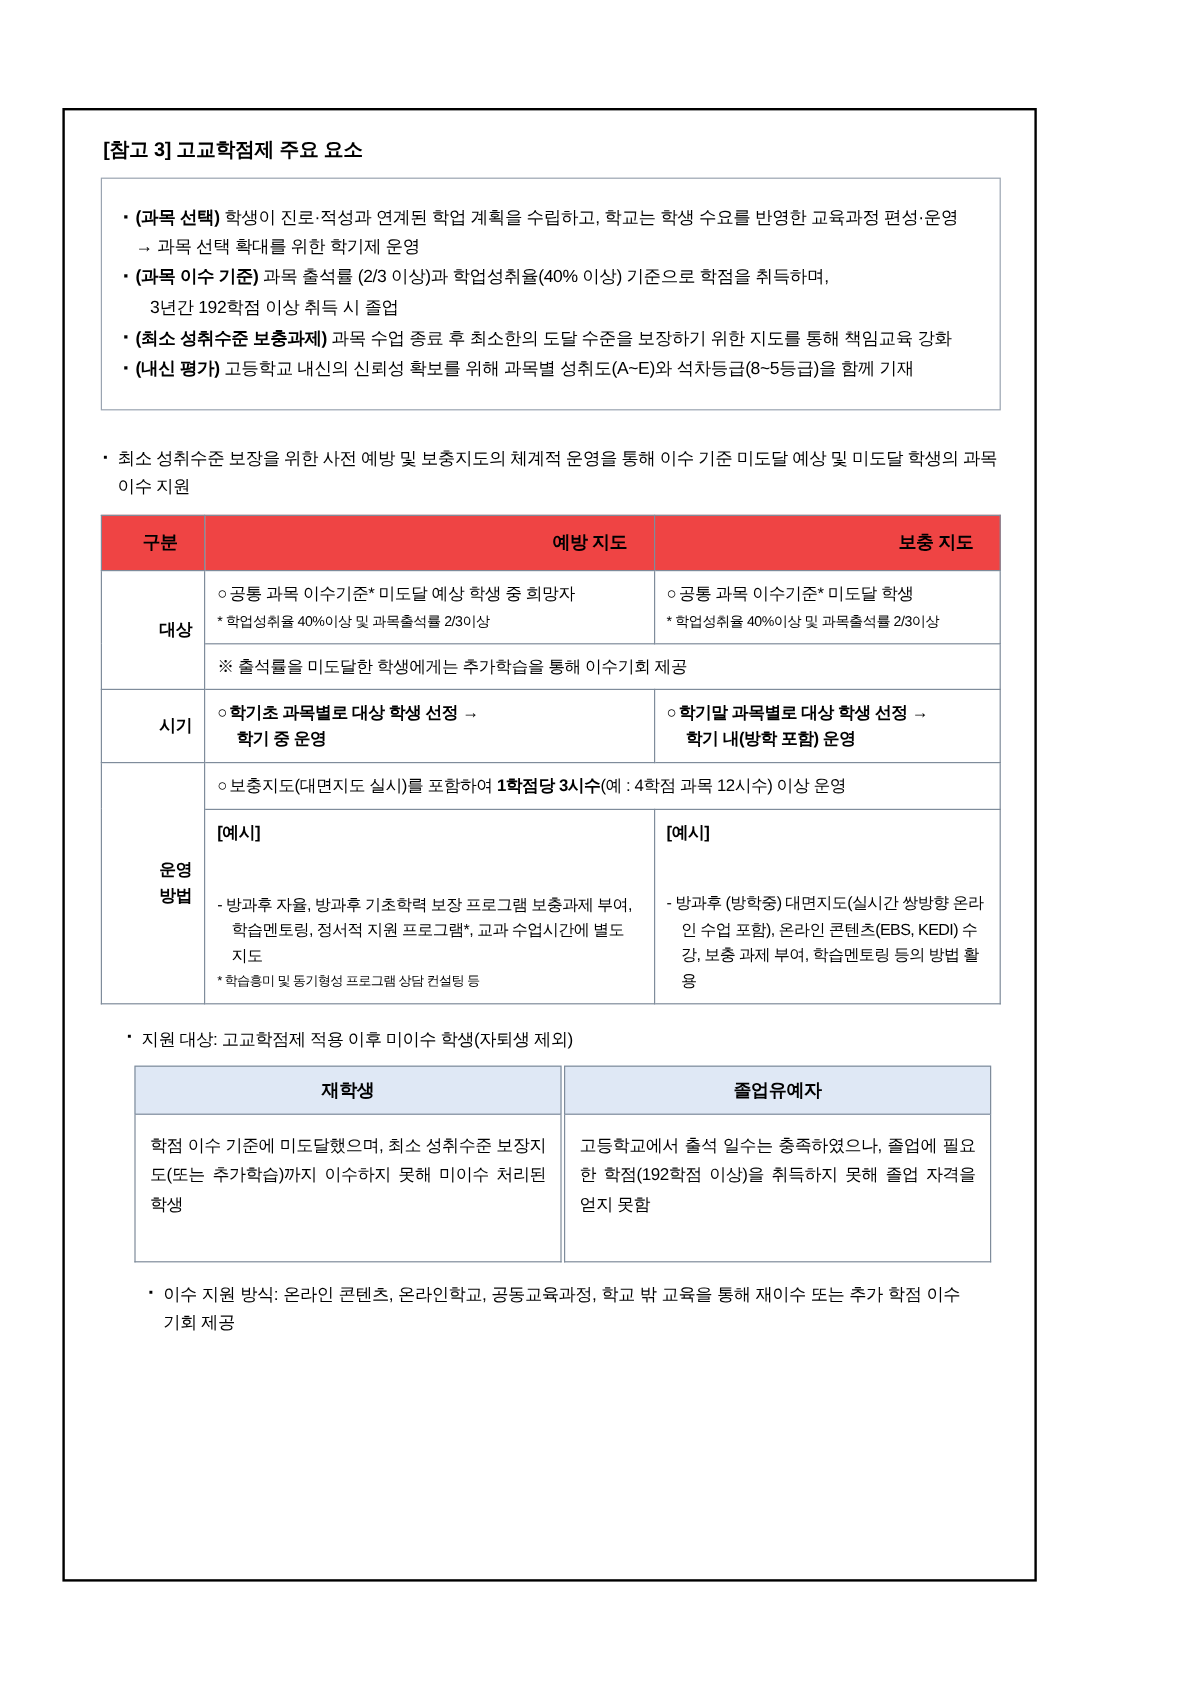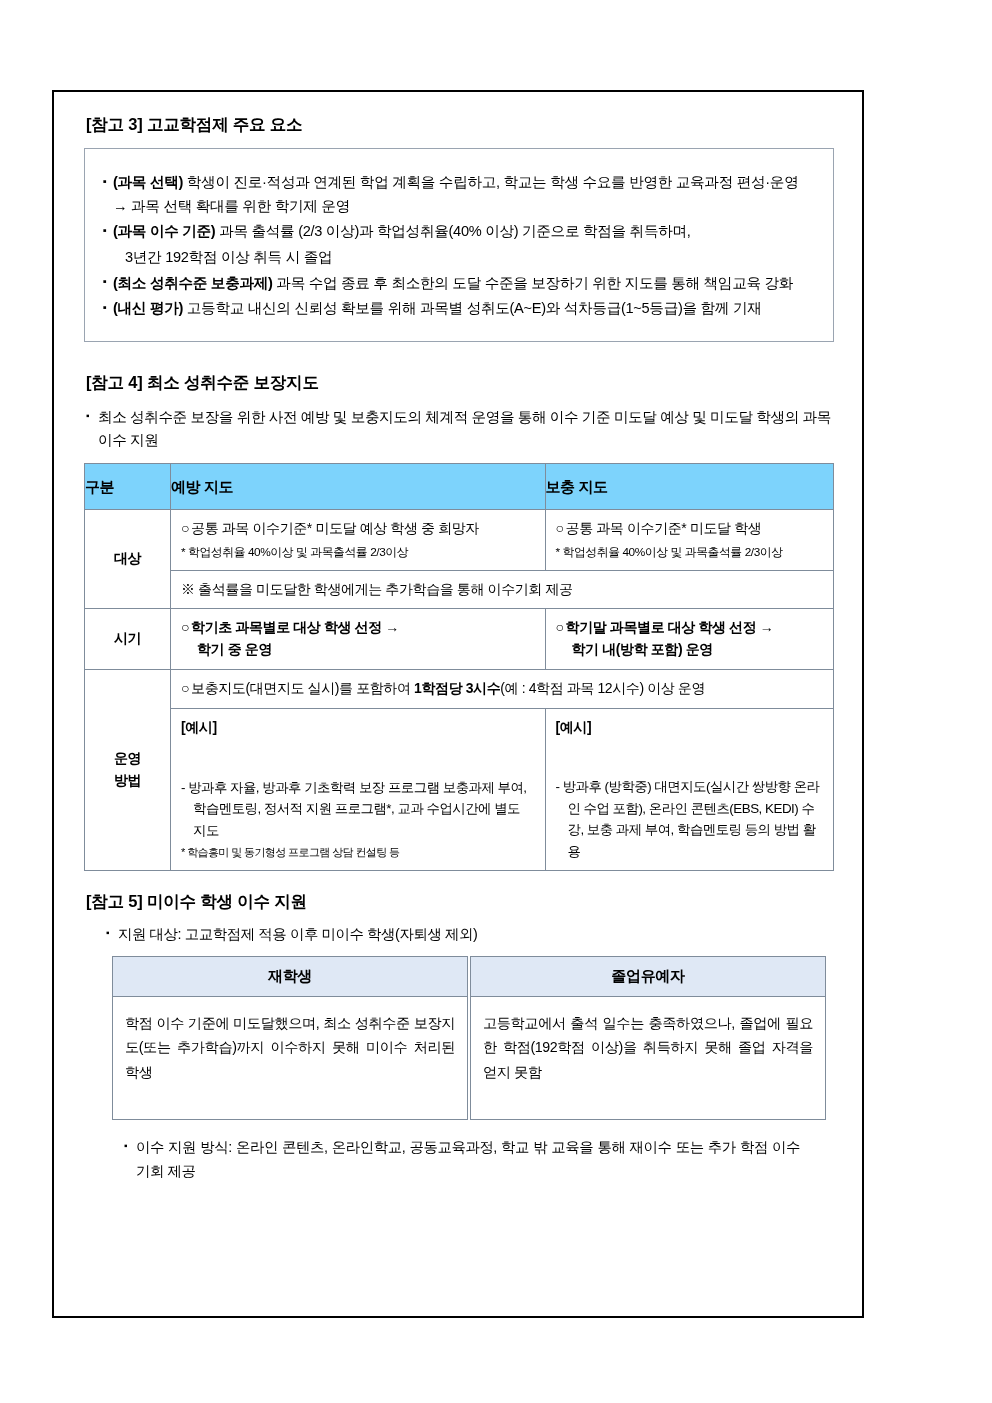--- a/index.html
+++ b/index.html
@@ -84,28 +84,28 @@
   }
   table.grid th, table.grid td {
     border: 1px solid #7f8c9b;
     vertical-align: middle;
     padding: 8px 10px;
     font-size: 14px;
     letter-spacing: -0.4px;
     line-height: 1.55;
   }
   table.grid thead th {
-    background: #7dd3fc;
-    text-align: left;
+    background: #ef4444;
+    text-align: right;
     font-weight: bold;
     font-size: 15px;
-    padding: 11px 0;
+    padding: 11px 22px;
   }
   td.rowhead {
-    text-align: center;
+    text-align: right;
     font-weight: bold;
     font-size: 15px;
   }
   .circ { margin-right: 2px; }
   .note-small {
     font-size: 11.8px;
     letter-spacing: -0.4px;
     display: block;
     margin-top: 4px;
   }
@@ -193,26 +193,25 @@
     <div class="bul-item">
       <span class="sq">▪</span><b>(과목 이수 기준)</b><span> 과목 출석률 (2/3 이상)과 학업성취율(40% 이상) 기준으로 학점을 취득하며,</span>
     </div>
     <div class="bul-sub">3년간 192학점 이상 취득 시 졸업</div>
 
     <div class="bul-item">
       <span class="sq">▪</span><b>(최소 성취수준 보충과제)</b><span> 과목 수업 종료 후 최소한의 도달 수준을 보장하기 위한 지도를 통해 책임교육 강화</span>
     </div>
 
     <div class="bul-item">
-      <span class="sq">▪</span><b>(내신 평가)</b><span> 고등학교 내신의 신뢰성 확보를 위해 과목별 성취도(A~E)와 석차등급(1~5등급)을 함께 기재</span>
-    </div>
-
-  </div>
-
-  <div class="section-title">[참고 4] 최소 성취수준 보장지도</div>
+      <span class="sq">▪</span><b>(내신 평가)</b><span> 고등학교 내신의 신뢰성 확보를 위해 과목별 성취도(A~E)와 석차등급(8~5등급)을 함께 기재</span>
+    </div>
+
+  </div>
+
 
   <div class="ref4-lead">
     <span class="sq">▪</span><span>최소 성취수준 보장을 위한 사전 예방 및 보충지도의 체계적 운영을 통해 이수 기준 미도달 예상 및 미도달 학생의 과목 이수 지원</span>
   </div>
 
   <table class="grid">
     <colgroup>
       <col style="width:86px">
       <col style="width:50%">
       <col>
@@ -269,21 +268,20 @@
           <span class="tiny-note">* 학습흥미 및 동기형성 프로그램 상담 컨설팅 등</span>
         </td>
         <td>
           <span class="exam-head">[예시]</span>
           <span class="dash-item">-&nbsp;<span>방과후 (방학중) 대면지도(실시간 쌍방향 온라인 수업 포함), 온라인 콘텐츠(EBS, KEDI) 수강, 보충 과제 부여, 학습멘토링 등의 방법 활용</span></span>
         </td>
       </tr>
     </tbody>
   </table>
 
-  <div class="section-title">[참고 5] 미이수 학생 이수 지원</div>
 
   <div class="ref5-lead">
     <span class="sq">▪</span><span>지원 대상: 고교학점제 적용 이후 미이수 학생(자퇴생 제외)</span>
   </div>
 
   <div class="twocol">
     <div class="col">
       <div class="col-head">재학생</div>
       <div class="col-body">학점 이수 기준에 미도달했으며, 최소 성취수준 보장지도(또는 추가학습)까지 이수하지 못해 미이수 처리된 학생</div>
     </div>

